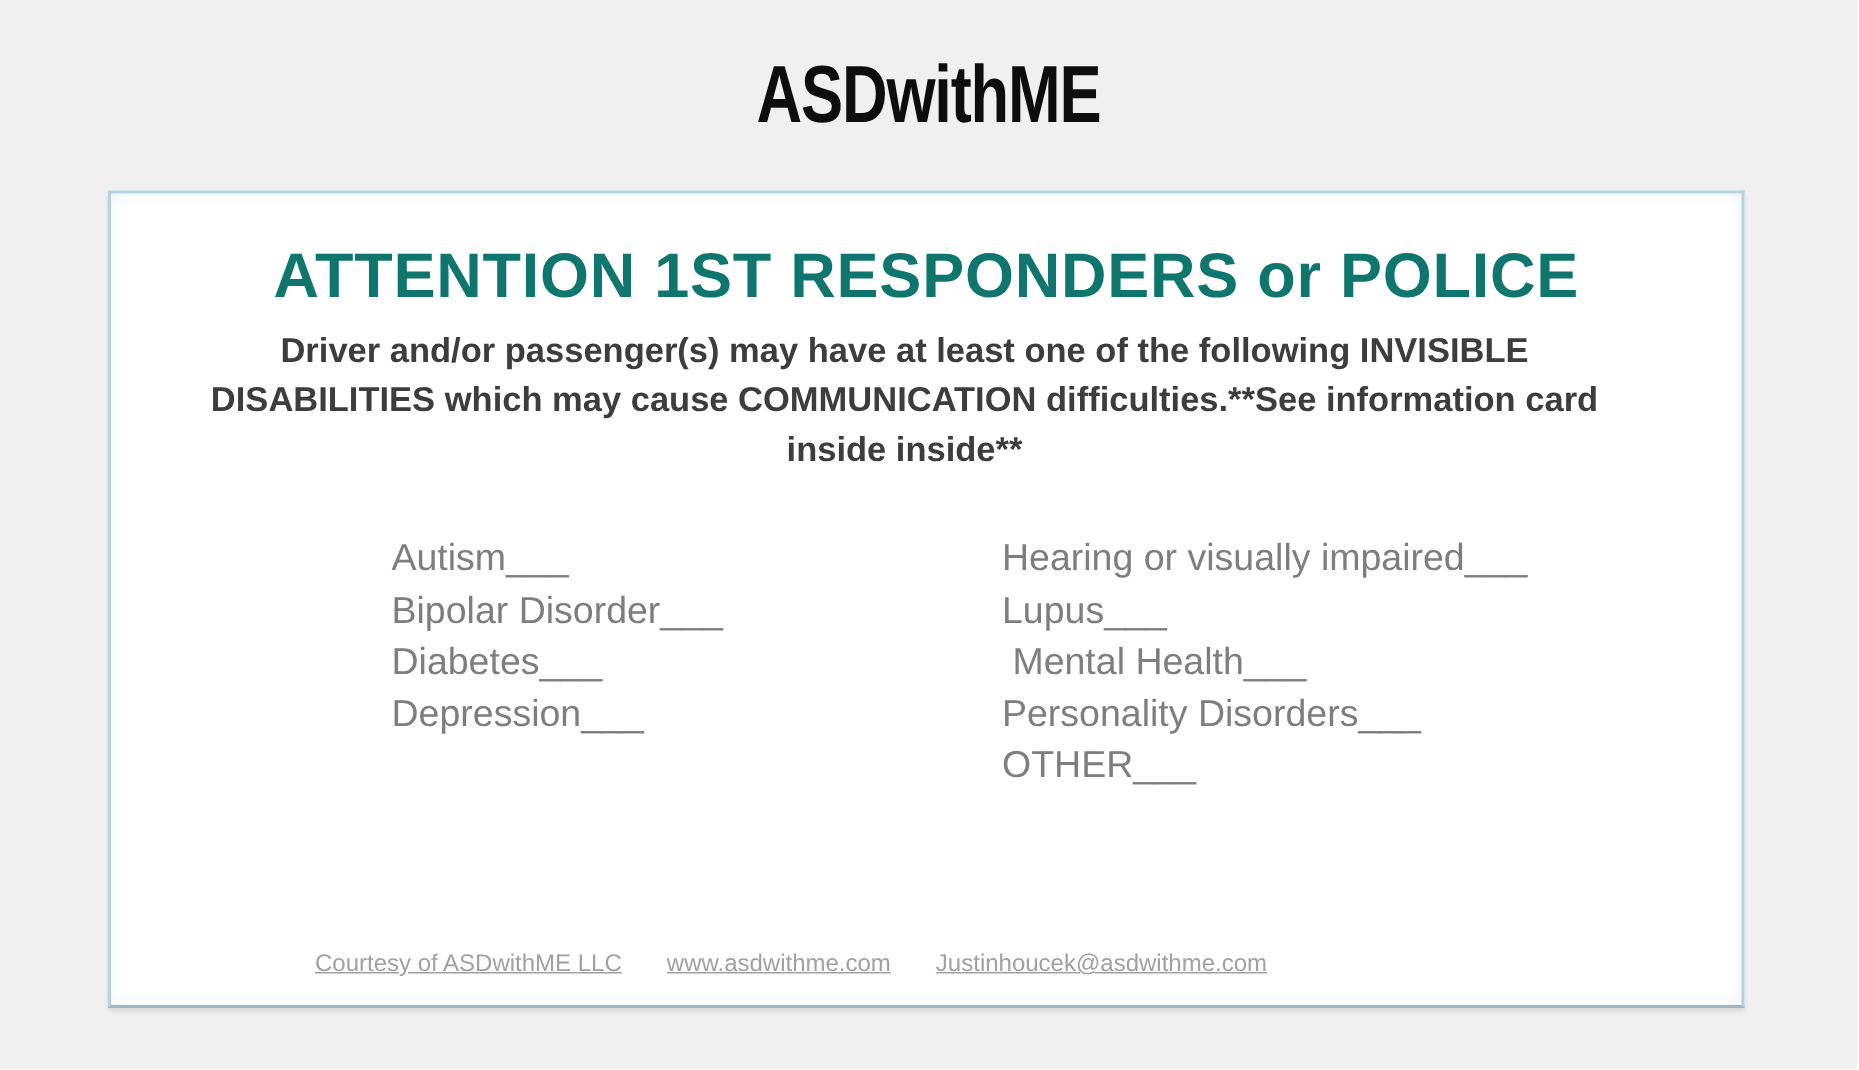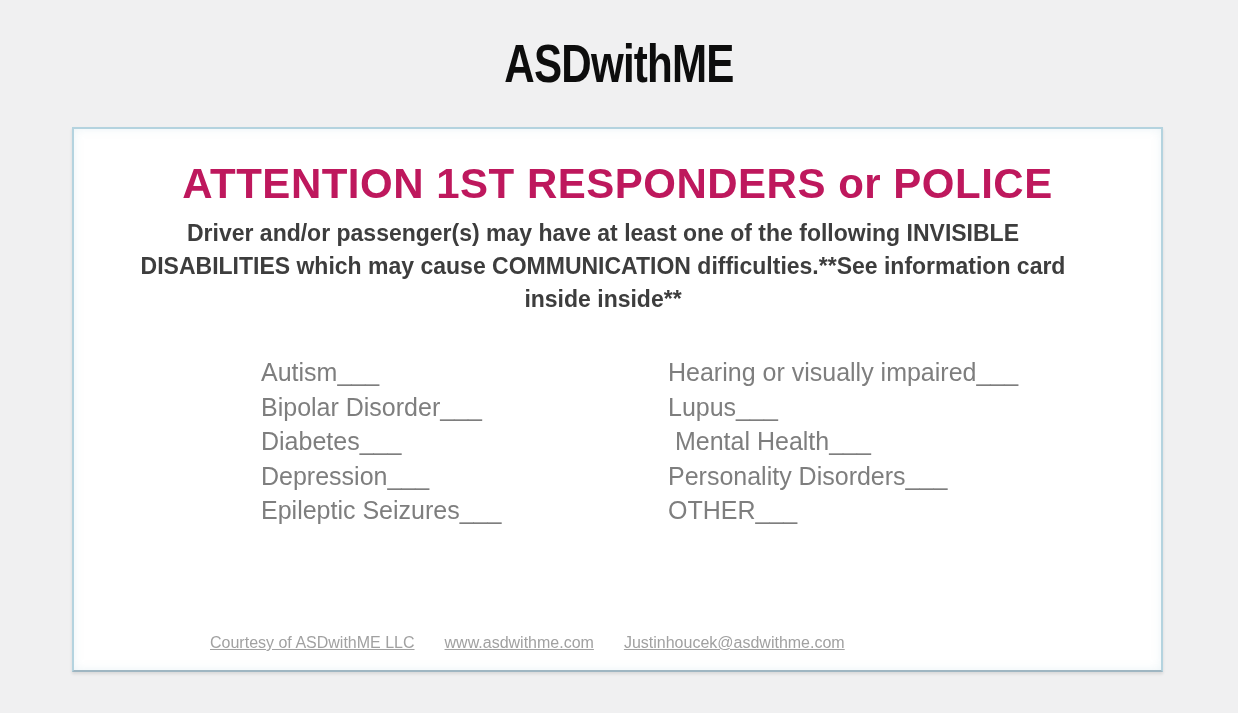--- a/index.html
+++ b/index.html
@@ -38,21 +38,21 @@
     border-bottom-color: #9fb6c2;
     box-shadow: 0 2px 3px rgba(0,0,0,0.10), inset 0 0 10px rgba(180,210,225,0.25);
   }
   .card-heading {
     margin: 30px 20px 0 20px;
     text-align: center;
     font-size: 42px;
     line-height: 50px;
     font-weight: bold;
     letter-spacing: 0.5px;
-    color: #be185d;
+    color: #0f766e;
   }
   .intro {
     margin: 8px 60px 0 31px;
     font-size: 23px;
     font-weight: bold;
     color: #3d3d3d;
   }
   .intro-line {
     line-height: 33px;
     white-space: pre;
@@ -106,21 +106,20 @@
       <div class="intro-line">DISABILITIES which may cause COMMUNICATION difficulties.**See information card</div>
       <div class="intro-line">inside inside**</div>
     </div>
 
     <div class="checklist">
       <ul class="col-left">
         <li>Autism___</li>
         <li>Bipolar Disorder___</li>
         <li>Diabetes___</li>
         <li>Depression___</li>
-        <li>Epileptic Seizures___</li>
       </ul>
       <ul class="col-right">
         <li>Hearing or visually impaired___</li>
         <li>Lupus___</li>
         <li> Mental Health___</li>
         <li>Personality Disorders___</li>
         <li>OTHER___</li>
       </ul>
     </div>
 

